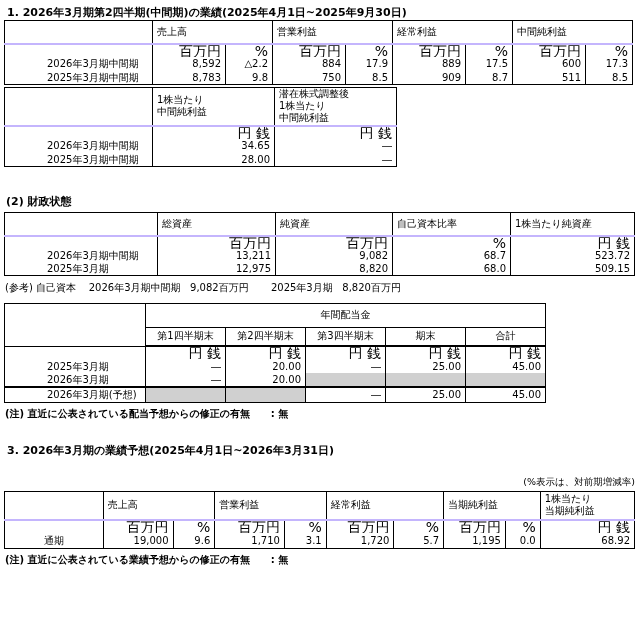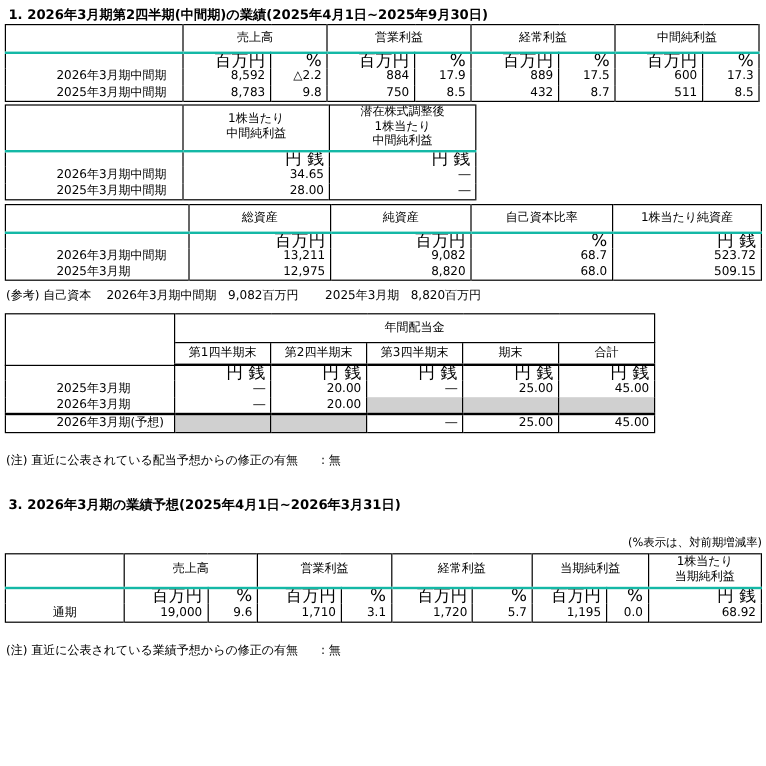--- a/index.html
+++ b/index.html
@@ -26,22 +26,22 @@
   .note-line, .ref-line { font-size: 10px; white-space: pre; margin-left: 2px; }
 
   table { border-collapse: collapse; table-layout: fixed; margin-left: 1px; border: 1px solid #000; }
   th, td {
     border-left: 1px solid #000; border-right: 1px solid #000;
     border-top: none; border-bottom: none;
     padding: 0 4px; font-weight: normal; white-space: nowrap; overflow: hidden;
     font-size: 10px;
   }
   tr.hdr th {
-    border-bottom: 2px solid #14b8a6;
-    text-align: center; vertical-align: middle;
+    border-bottom: 2px solid #c4b5fd;
+    text-align: left; vertical-align: middle;
     white-space: pre-line; line-height: 12px;
   }
   tr.units td { font-size: 14px; height: 12px; line-height: 12px; text-align: right; }
   tr.data td { height: 14px; line-height: 13px; }
   td.lbl { text-align: left; padding-left: 42px; }
   td.num { text-align: right; }
 
   .perf-t tr.hdr th, .fin-t tr.hdr th { height: 23px; }
   .eps-t tr.hdr th { height: 38px; }
   .fin-t tr.data td { height: 13px; }
@@ -54,21 +54,21 @@
   .fc-t tr.hdr th { height: 29px; }
   .fc-t tr.data td { height: 15px; }
   .fc-t td.lbl-c { text-align: center; padding: 0; }
 
   .mt-eps { margin-top: 2px; }
   .mt-fin-cap { margin-top: 27px; }
   .mt-fin { margin-top: 3px; }
   .mt-ref { margin-top: 5px; }
   .mt-sec2 { margin-top: 33px; }
   .mt-div { margin-top: 8px; }
-  .mt-note { margin-top: 16px; }
+  .mt-note { margin-top: 4px; font-weight: bold; }
   .mt-sec3 { margin-top: 22px; }
   .fc-note-row { width: 632px; text-align: right; margin-top: 18px; }
   .mt-fc { margin-top: 2px; }
 </style>
 </head>
 <body>
 
 <div class="page">
 
   <div class="sec-title">1. 2026年3月期第2四半期(中間期)の業績(2025年4月1日~2025年9月30日)</div>
@@ -115,21 +115,21 @@
       <td class="num">17.5</td>
       <td class="num">600</td>
       <td class="num">17.3</td>
     </tr>
     <tr class="data">
       <td class="lbl">2025年3月期中間期</td>
       <td class="num">8,783</td>
       <td class="num">9.8</td>
       <td class="num">750</td>
       <td class="num">8.5</td>
-      <td class="num">432</td>
+      <td class="num">909</td>
       <td class="num">8.7</td>
       <td class="num">511</td>
       <td class="num">8.5</td>
     </tr>
   </tbody>
     </table>
 
   <table class="eps-t mt-eps">
     <colgroup>
       <col style="width:148px">
@@ -156,20 +156,21 @@
       <td class="num">―</td>
     </tr>
     <tr class="data">
       <td class="lbl">2025年3月期中間期</td>
       <td class="num">28.00</td>
       <td class="num">―</td>
     </tr>
   </tbody>
     </table>
 
+  <div class="caption mt-fin-cap">(2) 財政状態</div>
 
   <table class="fin-t mt-fin">
     <colgroup>
       <col style="width:153px">
         <col style="width:118px">
         <col style="width:117px">
       <col style="width:118px">
         <col style="width:124px">
     </colgroup>
     <tbody>

